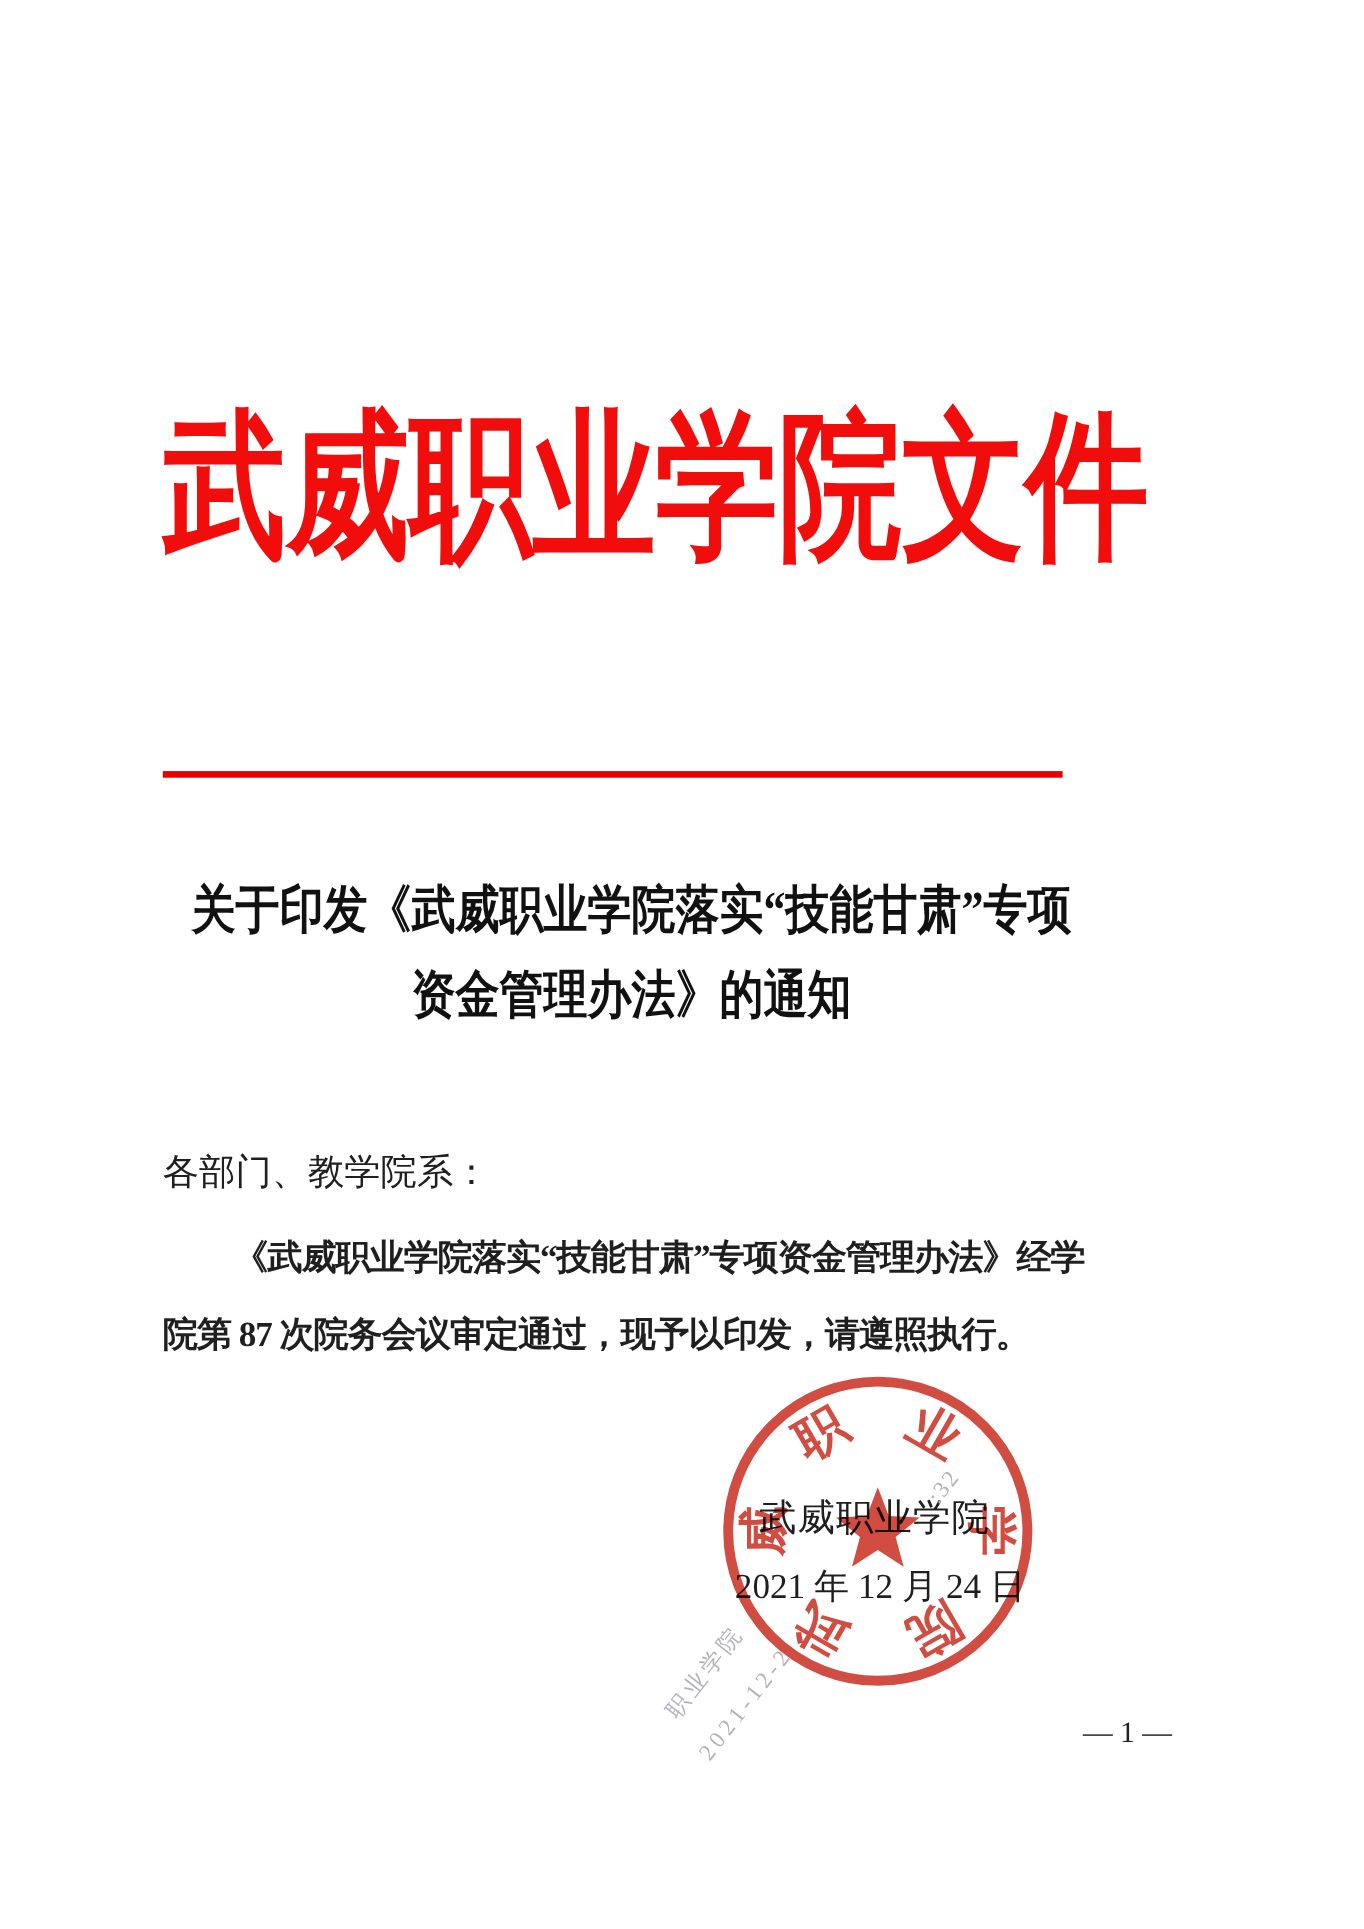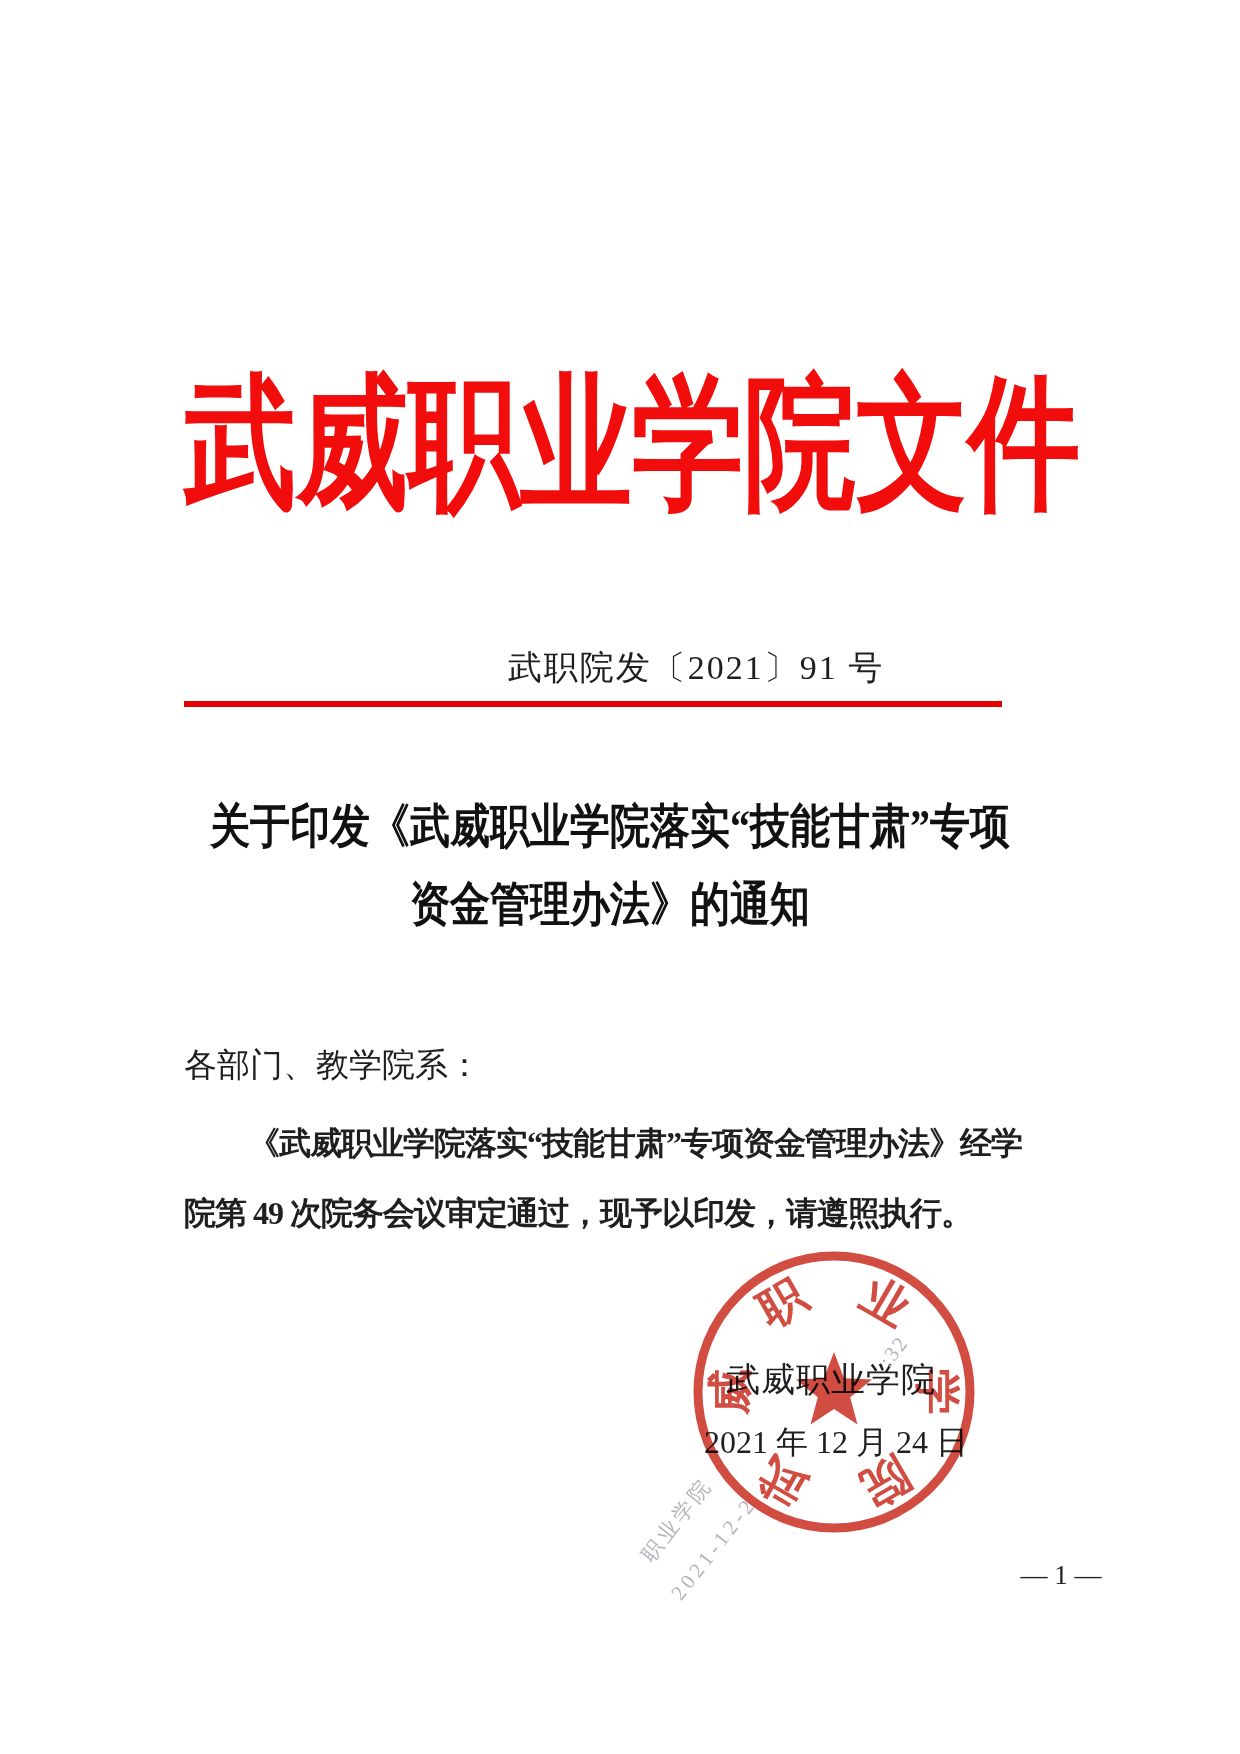--- a/index.html
+++ b/index.html
@@ -1,20 +1,19 @@
 <!DOCTYPE html>
 <html><head>
 <meta charset="utf-8">
 <style>
   html,body { margin:0; padding:0; background:#ffffff; }
   .page {
     position:relative; width:1132px; height:1754px; background:#ffffff;
     overflow:hidden; color:#1f1f1f;
     font-family:"Liberation Serif","DejaVu Serif",serif;
-    margin-left:36px;
   }
   .big-title {
     position:absolute; top:366px; left:148px; width:820px;
     text-align:center; white-space:nowrap;
     font-size:112px; font-weight:900; line-height:1.08;
     color:#f20d0d;
     transform:scaleY(1.30); transform-origin:center top;
   }
   .doc-number {
     position:absolute; top:645px; left:200px; width:920px;
@@ -68,34 +67,33 @@
   .wm2 { top:1585px; left:640px; }
   .wm3 { top:1352px; left:848px; letter-spacing:2px; }
 </style>
 </head>
 <body>
 
 <div class="page">
 
   <div class="big-title">武威职业学院文件</div>
 
-  <div class="doc-number">武职院发〔2021〕91 号</div>
 
   <div class="red-rule"></div>
 
   <div class="main-title">
     <div>关于印发《武威职业学院落实“技能甘肃”专项</div>
     <div>资金管理办法》的通知</div>
   </div>
 
   <div class="salutation">各部门、教学院系：</div>
 
   <div class="body-text">
     <div class="body-line indent">《武威职业学院落实“技能甘肃”专项资金管理办法》经学</div>
-    <div class="body-line">院第 49 次院务会议审定通过，现予以印发，请遵照执行。</div>
+    <div class="body-line">院第 87 次院务会议审定通过，现予以印发，请遵照执行。</div>
   </div>
 
   <div class="signature">武威职业学院</div>
 
   <div class="sig-date">2021 年 12 月 24 日</div>
 
   <div class="watermark wm1">职业学院</div>
   <div class="watermark wm2">2021-12-2</div>
   <div class="watermark wm3">:32</div>
 

